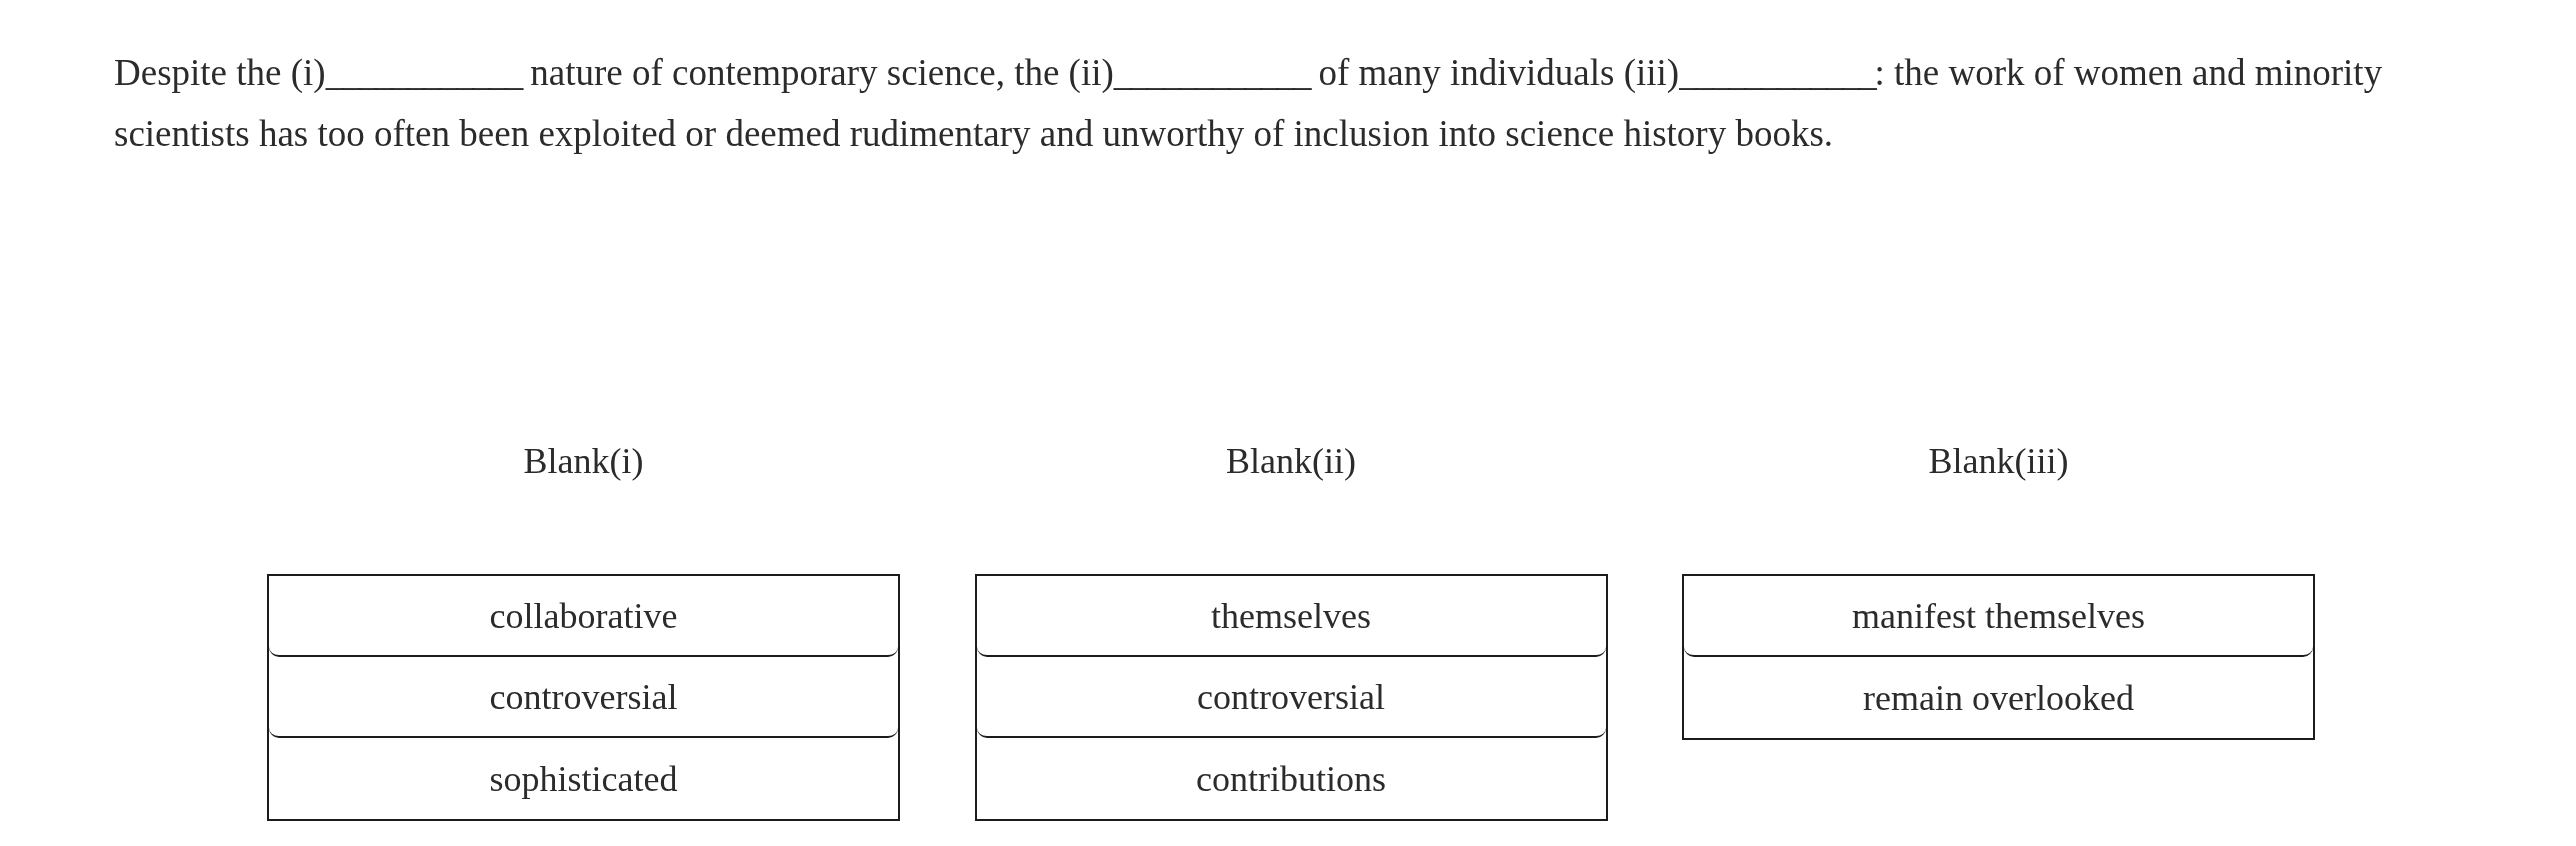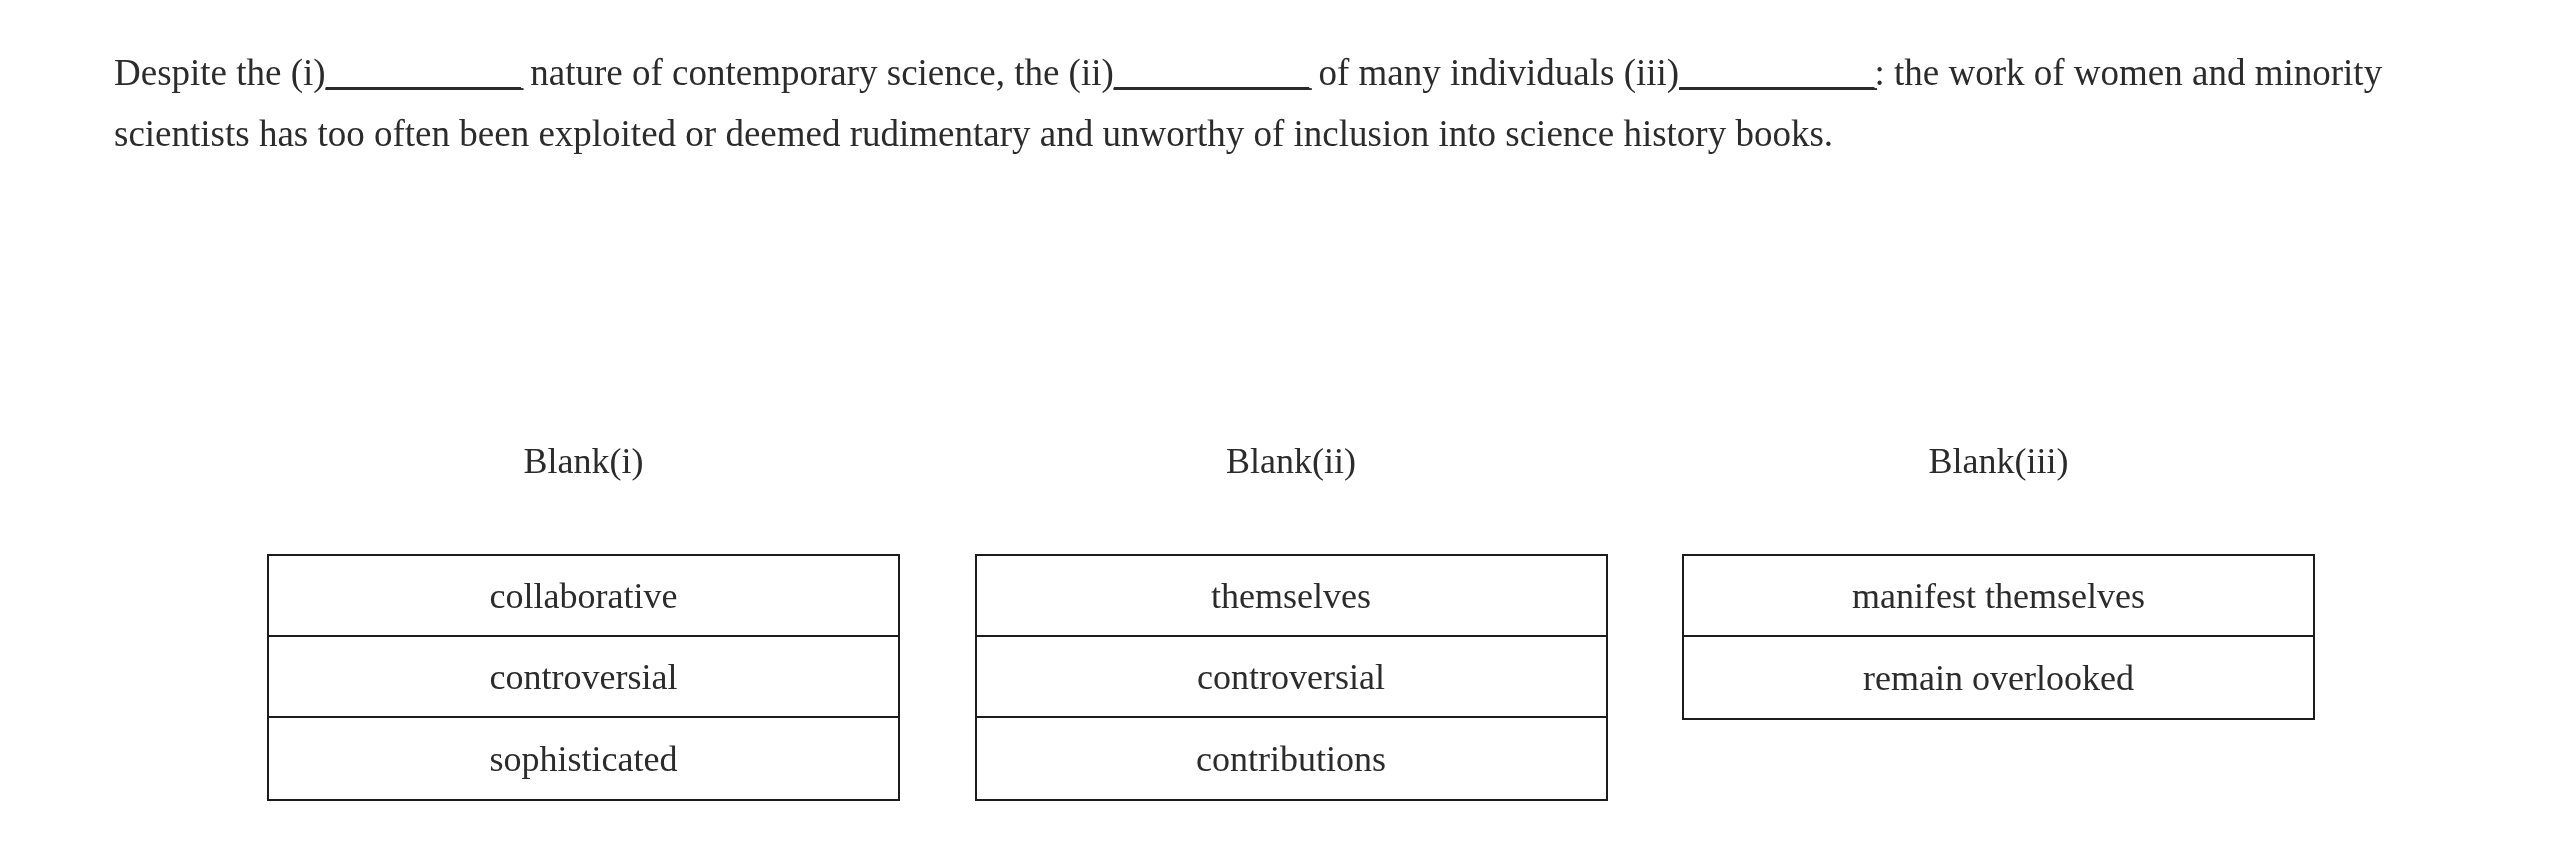--- a/index.html
+++ b/index.html
@@ -25,39 +25,39 @@
     width: 2372px;
     font-size: 37px;
     line-height: 61px;
     color: #2b2b2b;
     text-align: left;
     white-space: normal;
   }
   .blank-fill {
     letter-spacing: -0.06em;
     font-family: "Liberation Serif", "DejaVu Serif", serif;
-    text-decoration: underline;
   }
 
   
   .choices {
     position: absolute;
     left: 267px;
     top: 440px;
     width: 2048px;
     display: flex;
     flex-direction: row;
     justify-content: space-between;
     align-items: flex-start;
   }
   .choice-col {
     width: 633px;
     display: flex;
     flex-direction: column;
     align-items: center;
+    gap: 20px;
   }
   .col-header {
     font-size: 36px;
     line-height: 42px;
     color: #2b2b2b;
     margin-bottom: 72px;
     text-align: center;
     white-space: nowrap;
   }
   .options-box {
@@ -71,20 +71,21 @@
     box-sizing: border-box;
     display: flex;
     align-items: center;
     justify-content: center;
     font-size: 36px;
     line-height: 42px;
     color: #2b2b2b;
     border-bottom: 2.4px solid #1c1c1c;
     text-align: center;
     white-space: nowrap;
+    border-radius: 10px;
   }
   .option-cell:last-child {
     border-bottom: none;
   }
 </style>
 </head>
 <body>
 
 <div class="passage"><span>Despite the (i)</span><span class="blank-fill">____________</span><span> nature of contemporary science, the (ii)</span><span class="blank-fill">____________</span><span> of many individuals (iii)</span><span class="blank-fill">____________</span><span>: the work of women and minority scientists has too often been exploited or deemed rudimentary and unworthy of inclusion into science history books.</span></div>
 

